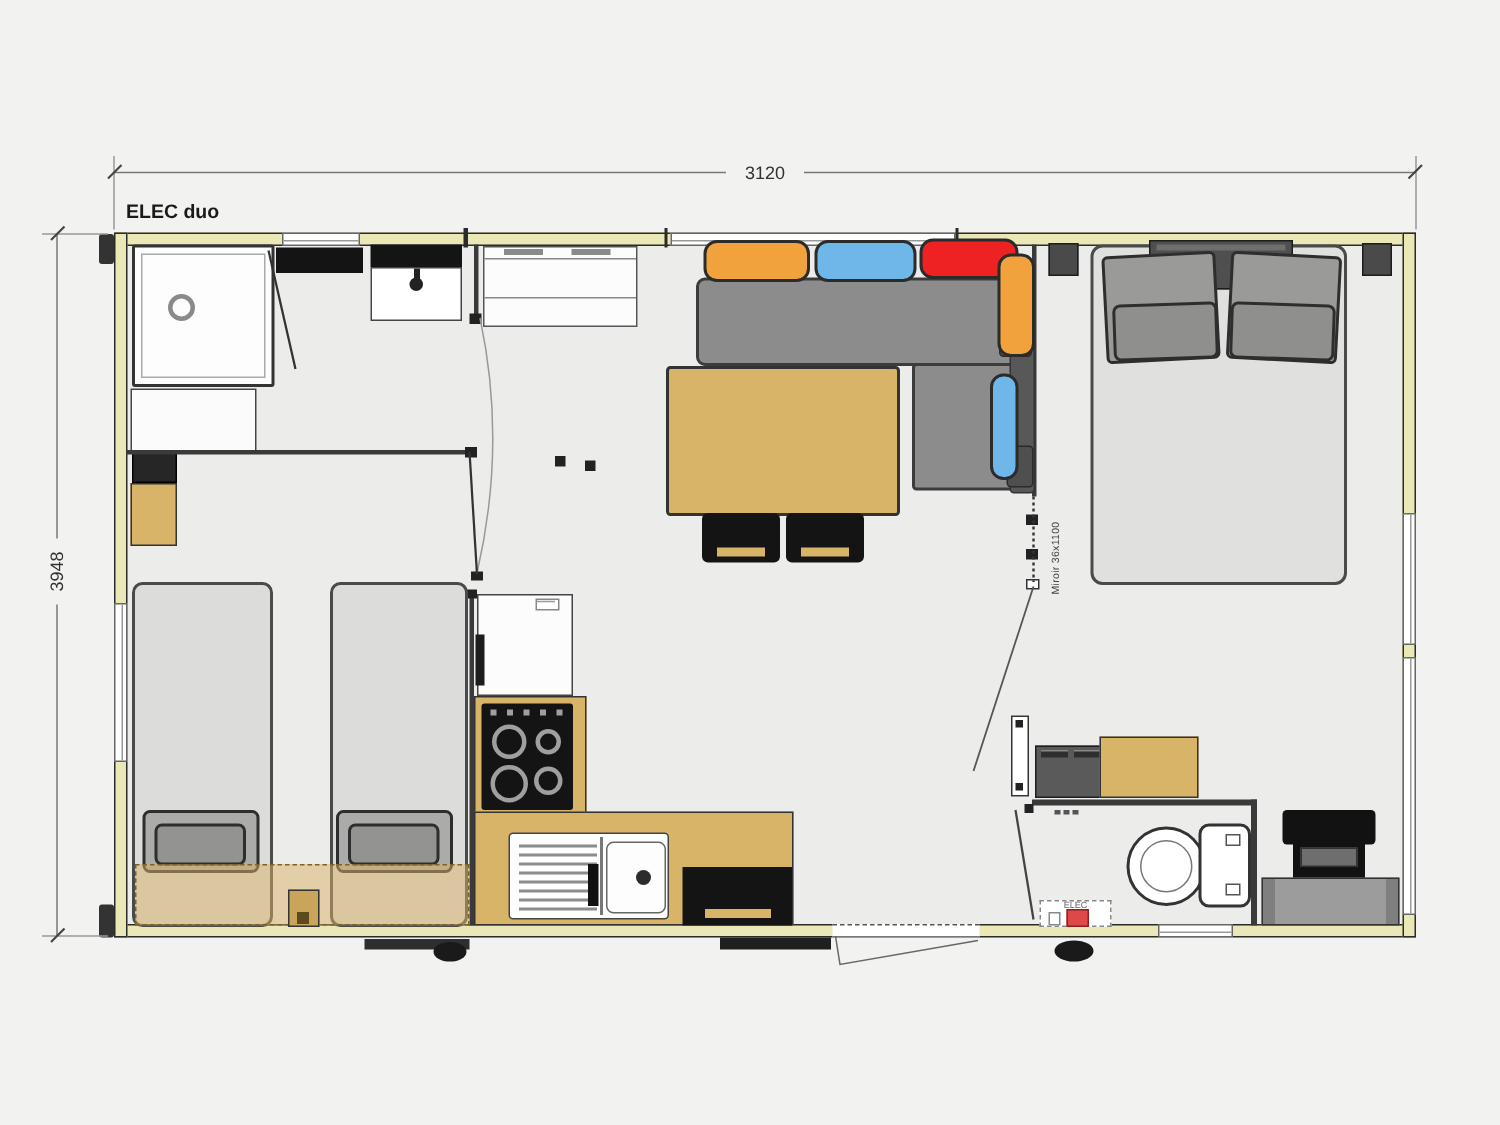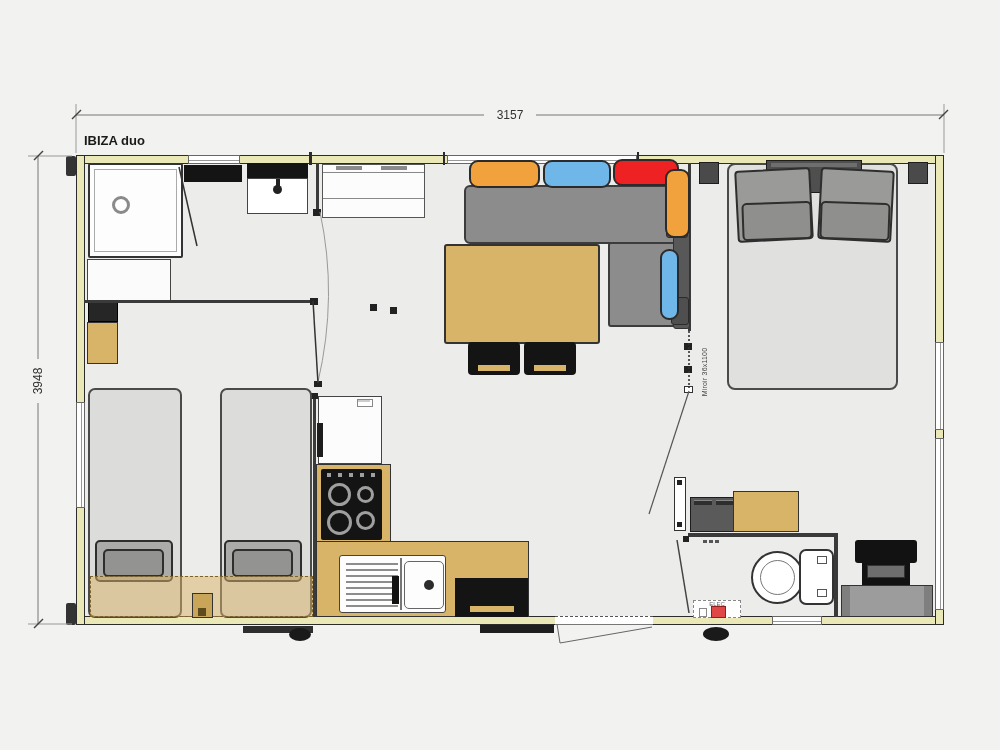--- a/index.html
+++ b/index.html
@@ -225,17 +225,17 @@
     <line x1="313" y1="301" x2="318" y2="383" stroke="#333" stroke-width="1.5"></line>
     <line x1="689" y1="391" x2="649" y2="514" stroke="#555" stroke-width="1.2"></line>
     <line x1="677" y1="540" x2="689" y2="613" stroke="#444" stroke-width="1.5"></line>
     <path d="M 557 624 L 560 643 L 652 627" stroke="#666" stroke-width="1" fill="none"></path>
 
     <line x1="689" y1="331" x2="689" y2="388" stroke="#333" stroke-width="1.6" stroke-dasharray="2,2"></line>
 
     <line x1="358" y1="401" x2="370" y2="401" stroke="#999" stroke-width="1"></line>
   </svg>
 
-  <div class="abs" style="left:84px;top:133px;font-size:13px;font-weight:bold;color:#1a1a1a;">IBIZA duo</div>
-  <div class="abs dimlabel" style="left:486px;top:107px;width:48px;height:16px;">3157</div>
+  <div class="abs" style="left:84px;top:133px;font-size:13px;font-weight:bold;color:#1a1a1a;">ELEC duo</div>
+  <div class="abs dimlabel" style="left:486px;top:107px;width:48px;height:16px;">3120</div>
   <div class="abs dimlabel" style="left:16px;top:373px;width:44px;height:16px;transform:rotate(-90deg);">3948</div>
 
 </div>
 
 </body></html>

